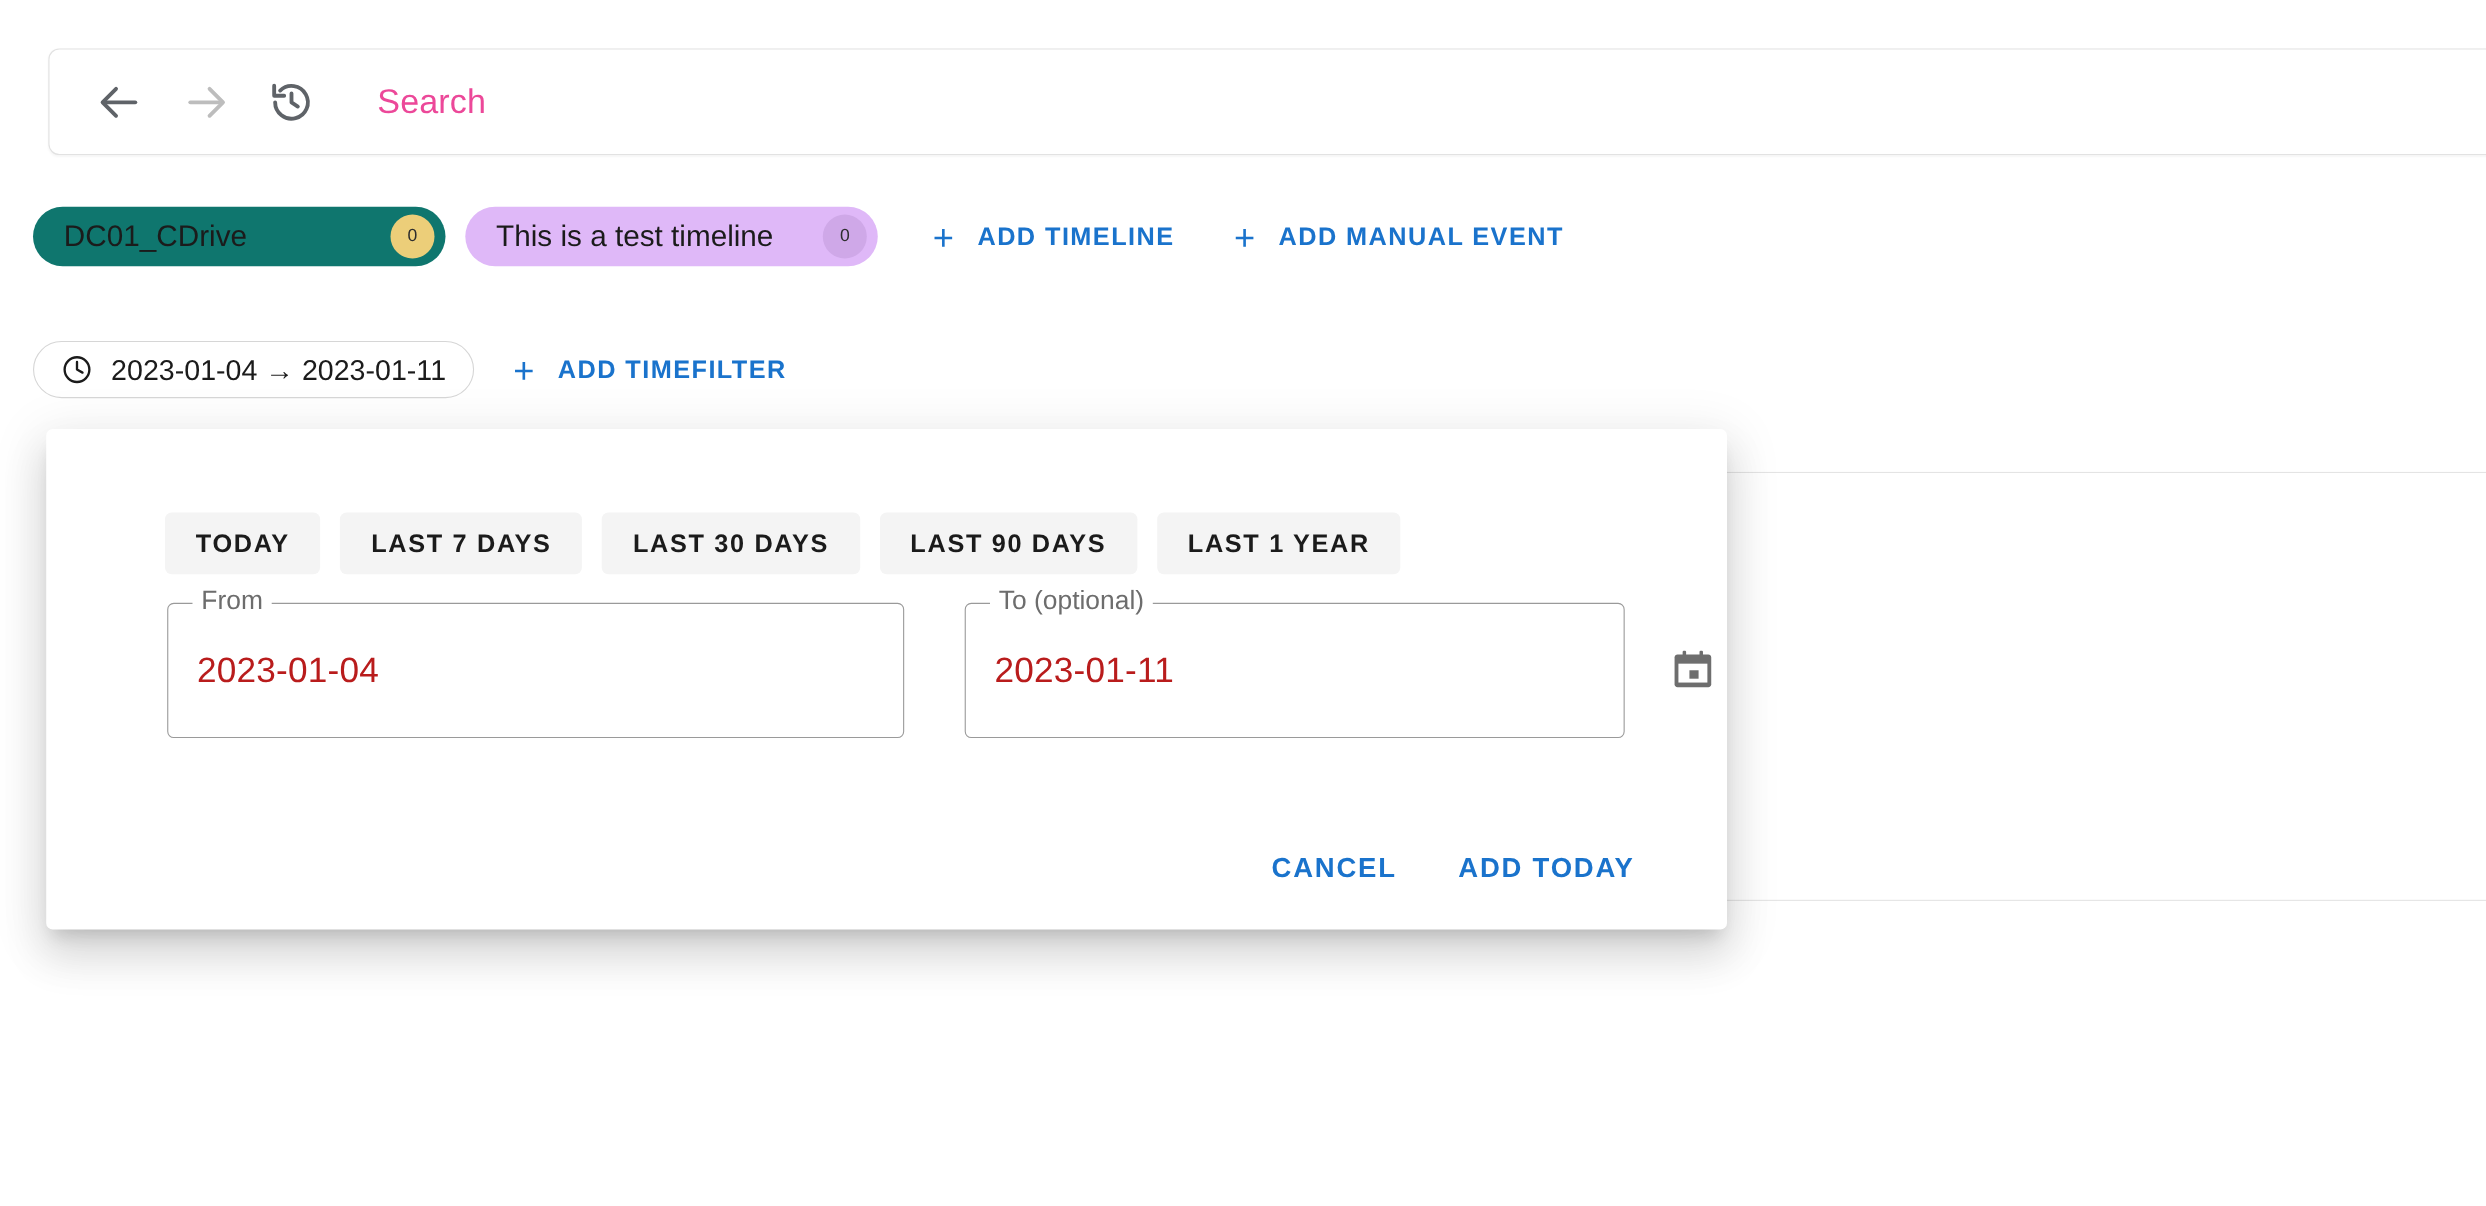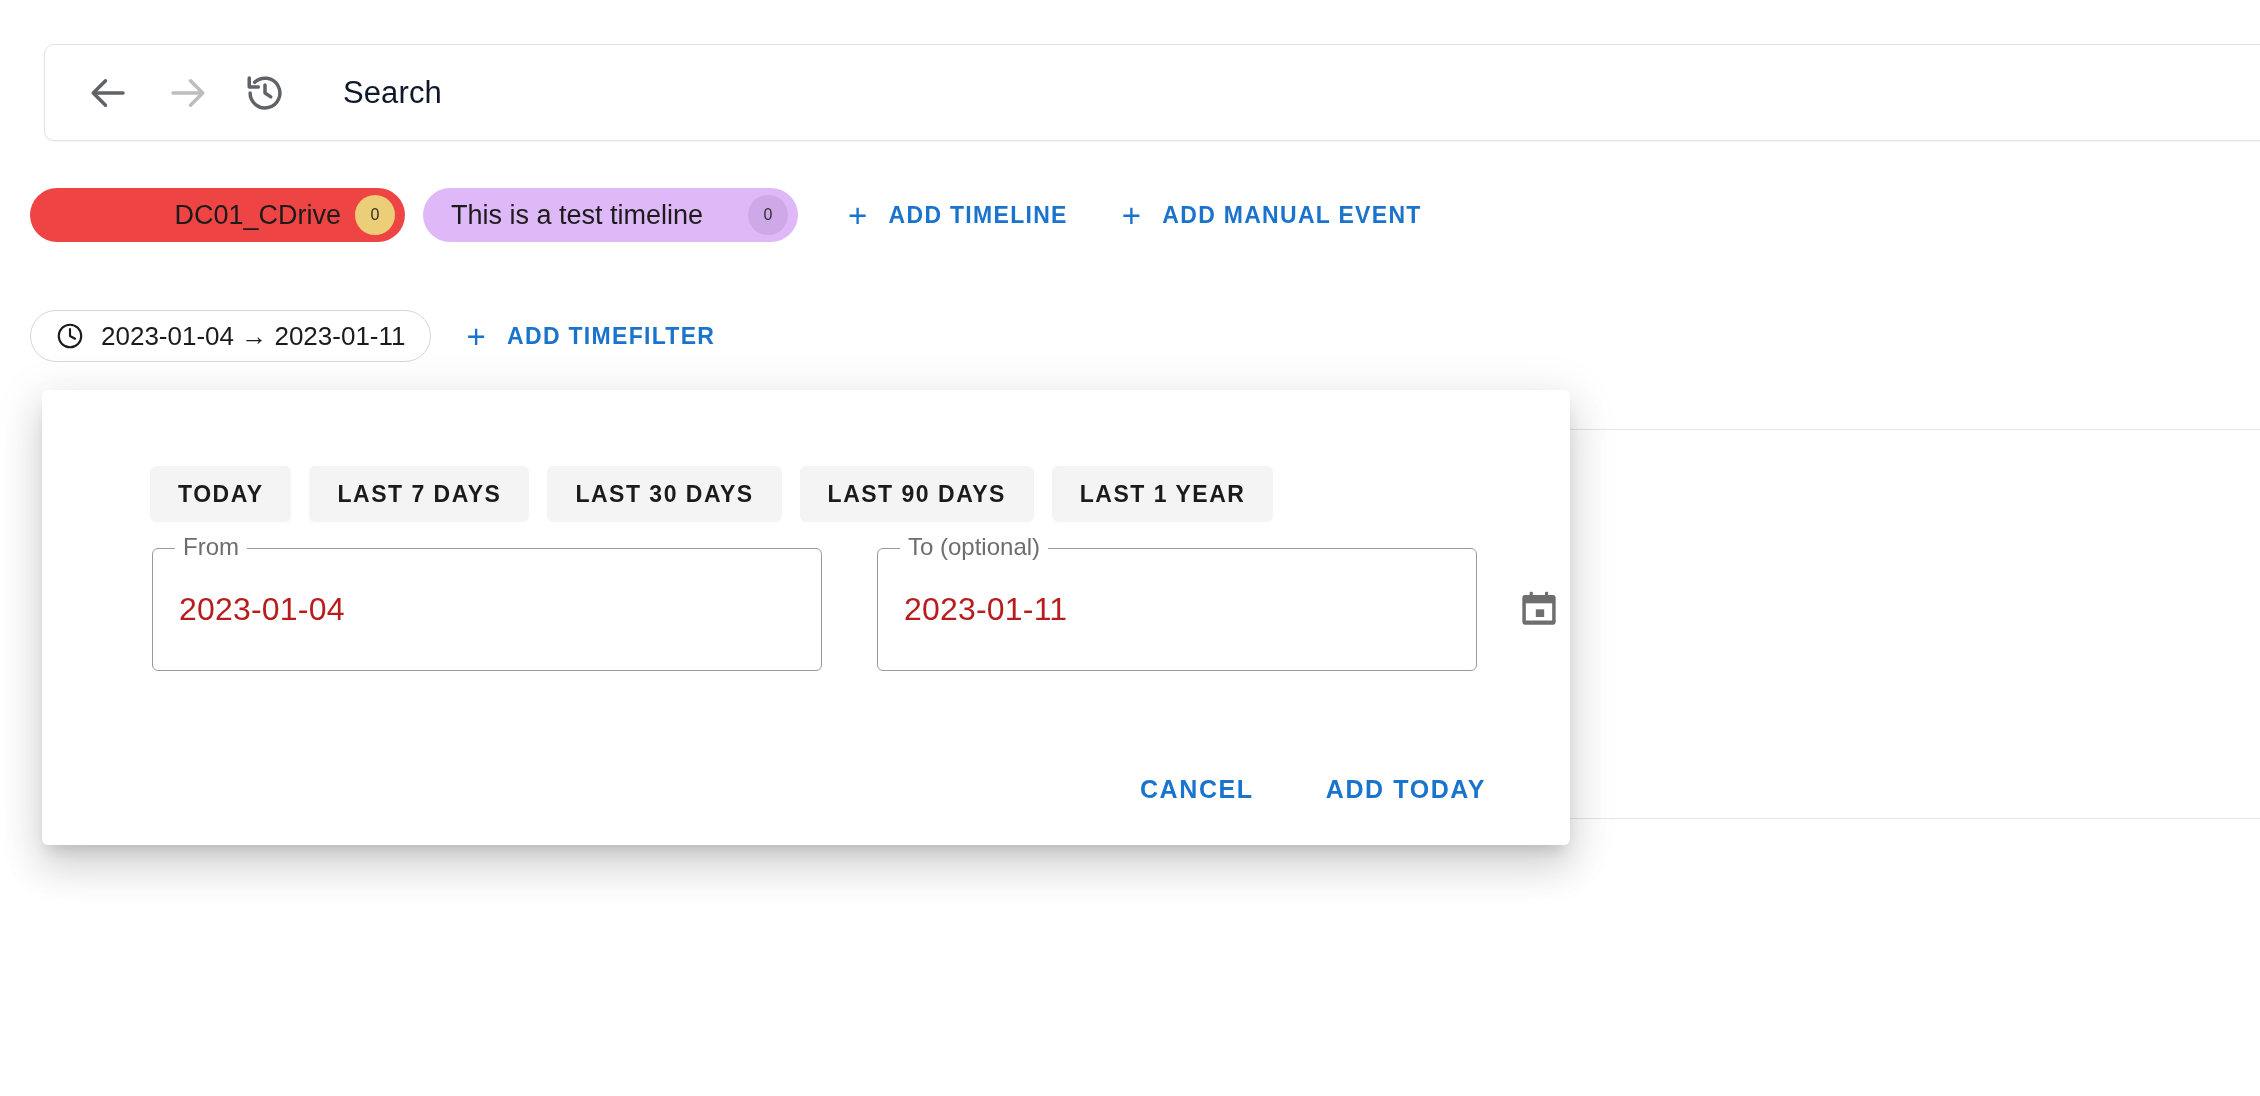--- a/index.html
+++ b/index.html
@@ -38,21 +38,21 @@
     display: flex;
     align-items: center;
     justify-content: center;
     flex: 0 0 auto;
     margin-right: 22px;
   }
   .nav-icon svg { display: block; }
   .search-placeholder {
     margin-left: 28px;
     font-size: 31px;
-    color: #0f172a;
+    color: #ec4899;
     letter-spacing: 0.1px;
     user-select: none;
   }
 
   
   .chip-row {
     position: absolute;
     left: 30px;
     top: 188px;
     display: flex;
@@ -63,21 +63,21 @@
     height: 54px;
     border-radius: 27px;
     display: flex;
     align-items: center;
     padding: 0 10px 0 28px;
     box-sizing: border-box;
     font-size: 27px;
     color: #1b1b1b;
     white-space: nowrap;
   }
-  .chip.yellow { background: #ef4444; width: 375px; justify-content: flex-end; }
+  .chip.yellow { background: #0f766e; width: 375px; justify-content: space-between; }
   .chip.purple { background: #dfb8f8; width: 375px; justify-content: space-between; margin-left: 18px; }
   .chip-label { overflow: hidden; text-overflow: ellipsis; }
   .chip-badge {
     width: 40px;
     height: 40px;
     border-radius: 50%;
     display: flex;
     align-items: center;
     justify-content: center;
     font-size: 16px;
@@ -235,21 +235,20 @@
     cursor: pointer;
     padding: 0;
   }
 
   .dialog-actions {
     position: absolute;
     right: 70px;
     bottom: 32px;
     display: flex;
     align-items: center;
-    gap: 16px;
   }
   .dialog-actions .text-btn { letter-spacing: 1.6px; font-size: 25px; }
   .btn-add-filter { margin-left: 28px; }
 </style>
 </head>
 <body>
 
 <div class="searchbar">
   <div class="nav-icon">
     <svg width="42" height="42" viewBox="0 0 24 24" fill="none" stroke="#5f6368" stroke-width="2" stroke-linecap="round" stroke-linejoin="round">

